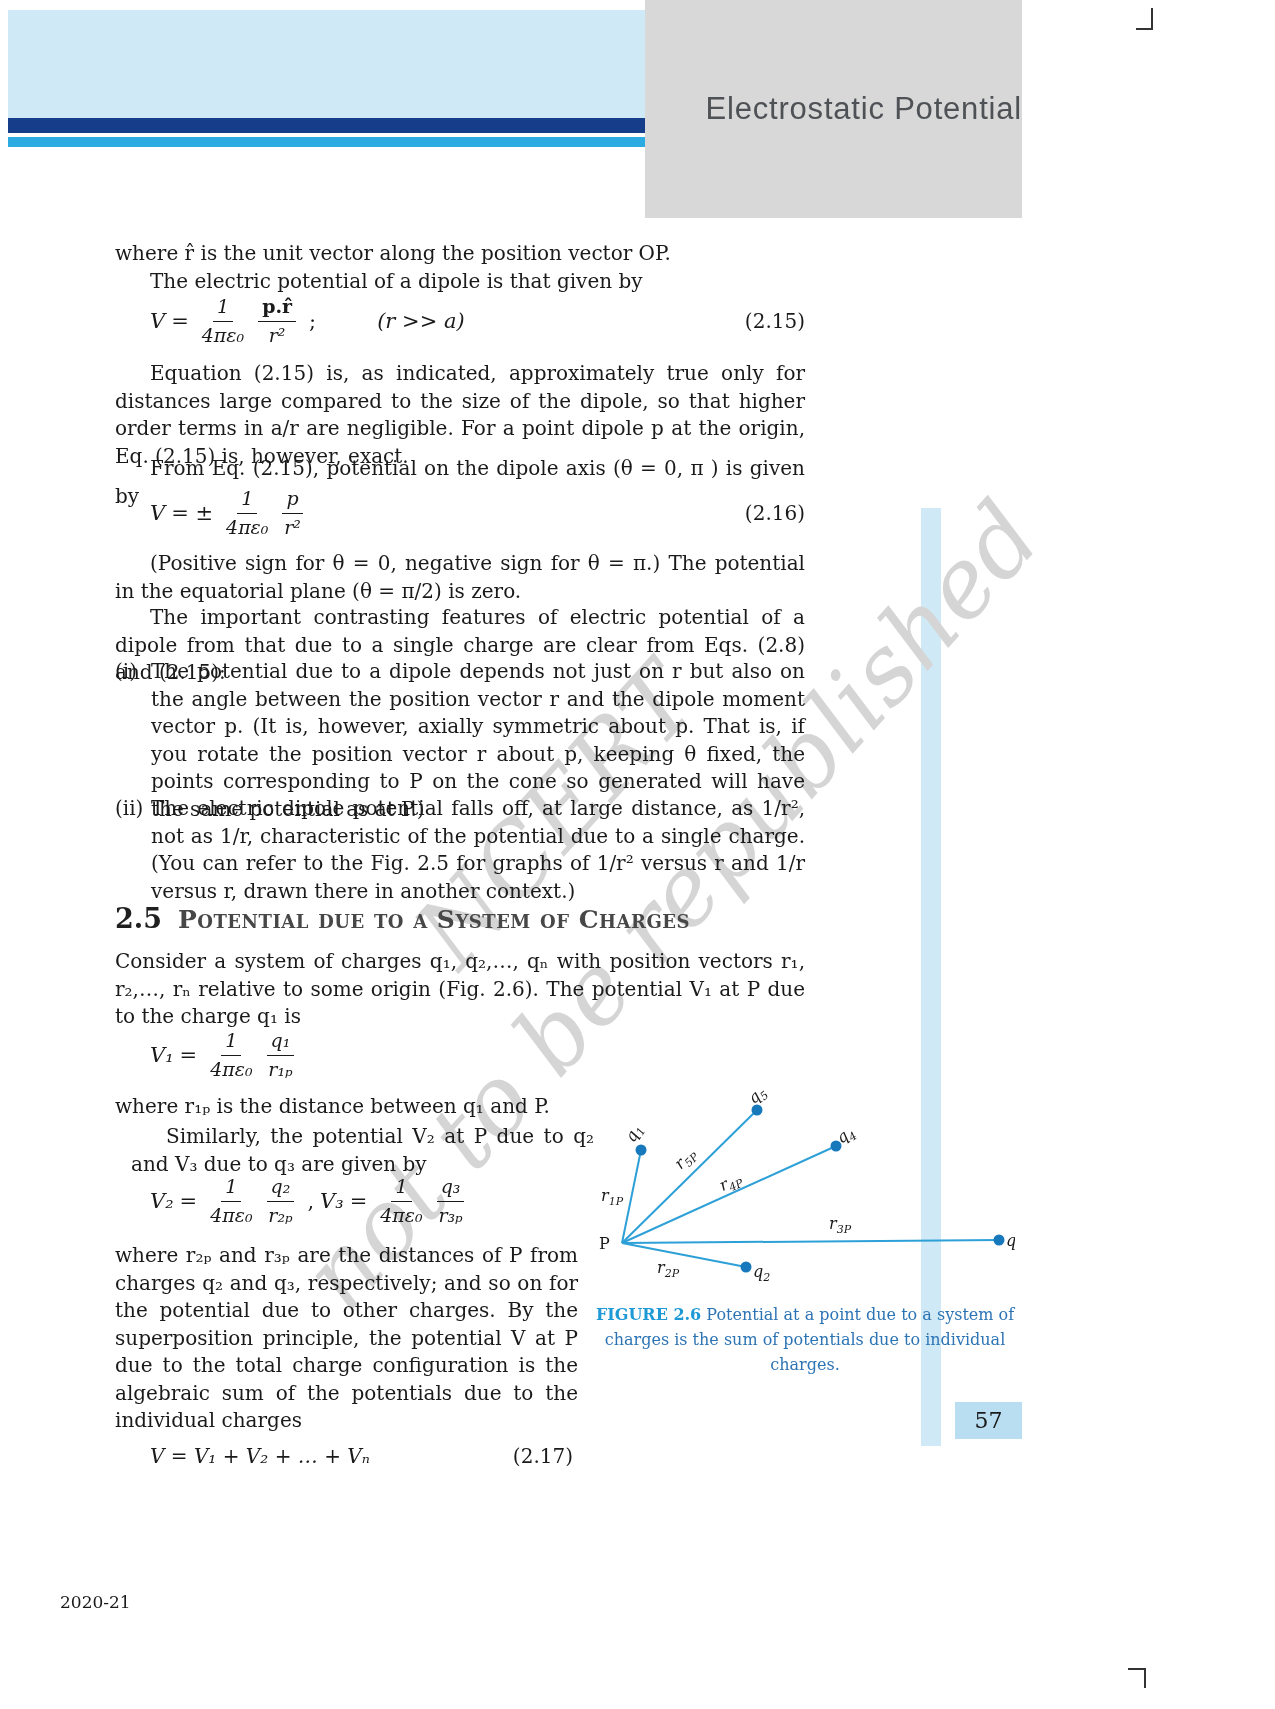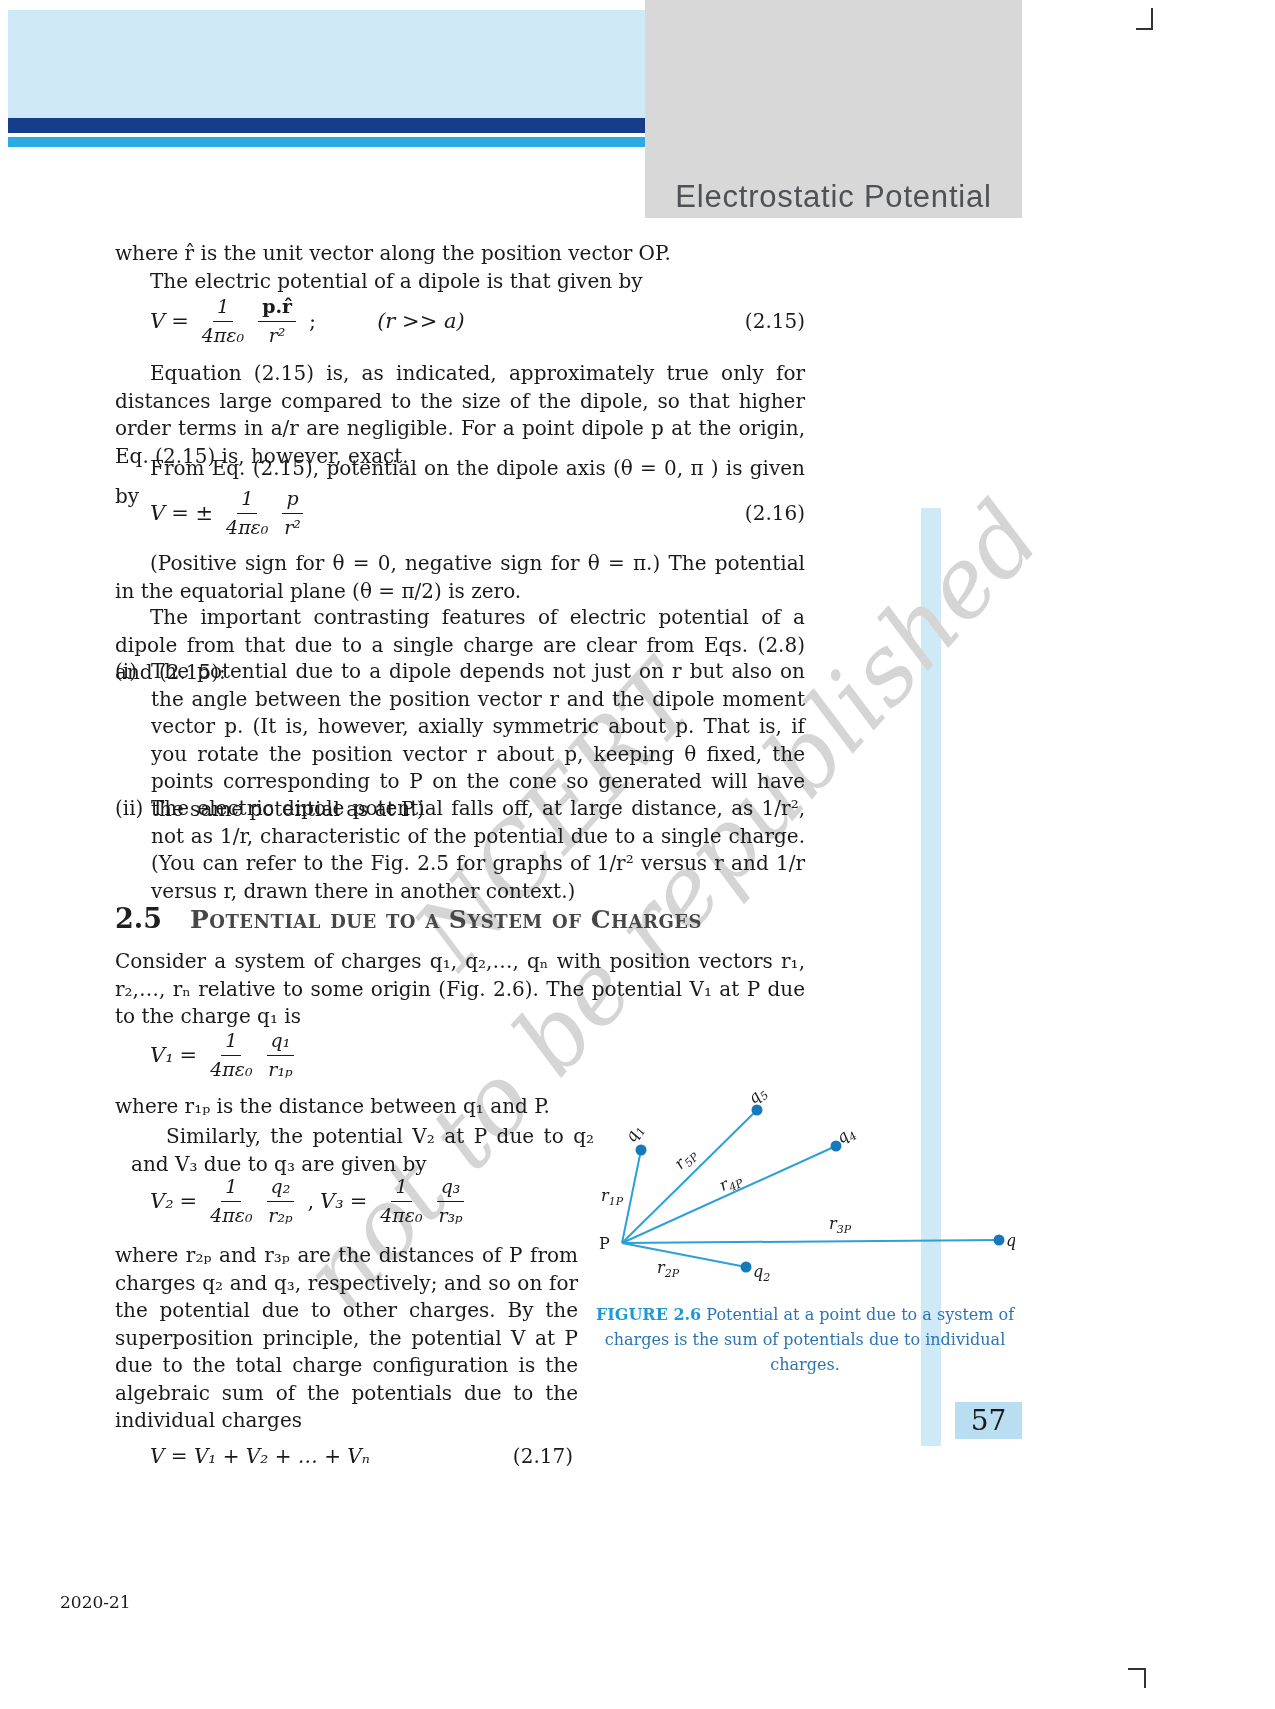--- a/index.html
+++ b/index.html
@@ -6,21 +6,21 @@
   #page {
     position:relative; width:1275px; height:1709px; background:#ffffff;
     font-family:"DejaVu Serif","DejaVu Sans",serif; color:#1a1a1a; overflow:hidden;
   }
   
   .band { position:absolute; left:8px; top:10px; width:1014px; height:108px; background:#cfe9f6; z-index:1; }
   .stripe-dark { position:absolute; left:8px; top:118px; width:637px; height:15px; background:#163d8a; z-index:1; }
   .stripe-cyan { position:absolute; left:8px; top:137px; width:637px; height:10px; background:#2caae2; z-index:1; }
   .header-box {
     position:absolute; left:645px; top:0; width:377px; height:218px; background:#d8d8d8;
-    display:flex; flex-direction:column; justify-content:flex-end; align-items:center;
+    display:flex; flex-direction:row; justify-content:flex-end; align-items:center;
     padding-bottom:2px; box-sizing:border-box; z-index:3;
   }
   .header-box .hline { font-family:"Liberation Sans",sans-serif; font-size:31px; color:#4e5155; letter-spacing:0.8px; line-height:39px; }
   .crop { position:absolute; z-index:4; }
   .crop-top { left:1136px; top:8px; width:15px; height:20px; border-right:2px solid #333; border-bottom:2px solid #333; }
   .crop-bottom { left:1128px; top:1668px; width:16px; height:18px; border-right:2px solid #333; border-top:2px solid #333; }
   .margin-strip { position:absolute; left:921px; top:508px; width:20px; height:938px; background:#cfe9f6; z-index:0; }
   
   .watermark { position:absolute; font-style:italic; font-size:96px; color:#d5d5d5; white-space:nowrap; z-index:1; }
   .wm1 { left:375px; top:760px; transform:rotate(-48deg); }
@@ -35,29 +35,29 @@
   .eqrow { position:absolute; display:flex; align-items:center; font-size:21px; font-style:italic; z-index:2; padding-left:35px; box-sizing:border-box; }
   .frac { display:inline-flex; flex-direction:column; align-items:center; margin:0 7px; font-size:19px; line-height:1.15; }
   .frac .num { padding:0 4px 3px; border-bottom:1.5px solid #1a1a1a; }
   .frac .den { padding-top:3px; }
   .rel { font-style:normal; margin:0 6px; }
   .eq-label { margin-left:auto; font-style:normal; font-size:20px; }
   .eq-cond { margin-left:55px; }
   .vec { font-weight:bold; font-style:normal; }
   
   .heading { position:absolute; display:flex; align-items:baseline; z-index:2; }
-  .sec-num { font-size:27px; font-weight:bold; margin-right:28px; color:#1f1f1f; }
+  .sec-num { font-size:27px; font-weight:bold; margin-right:16px; color:#1f1f1f; }
   .sec-title { font-variant:small-caps; font-size:25px; font-weight:bold; letter-spacing:0.5px; color:#474747; }
   
   .figsvg { position:absolute; left:595px; top:1085px; z-index:2; }
   .fig-caption { position:absolute; left:595px; top:1302px; width:420px; text-align:center; font-size:16px; line-height:25px; color:#2d74b5; z-index:2; }
   .fig-caption .figlabel { font-weight:bold; color:#1d9ad6; }
   
   .pagebox { position:absolute; left:955px; top:1402px; width:67px; height:37px; background:#b9def2;
-    display:flex; align-items:center; justify-content:center; font-size:28px; z-index:2; }
+    display:flex; align-items:center; justify-content:center; font-size:22px; z-index:2; }
   .footer { position:absolute; left:60px; top:1592px; width:1060px; text-align:left; font-size:17px; z-index:2; }
 </style>
 </head>
 <body>
 
 <div id="page">
 
   <div class="band"></div>
   <div class="stripe-dark"></div>
   <div class="stripe-cyan"></div>

